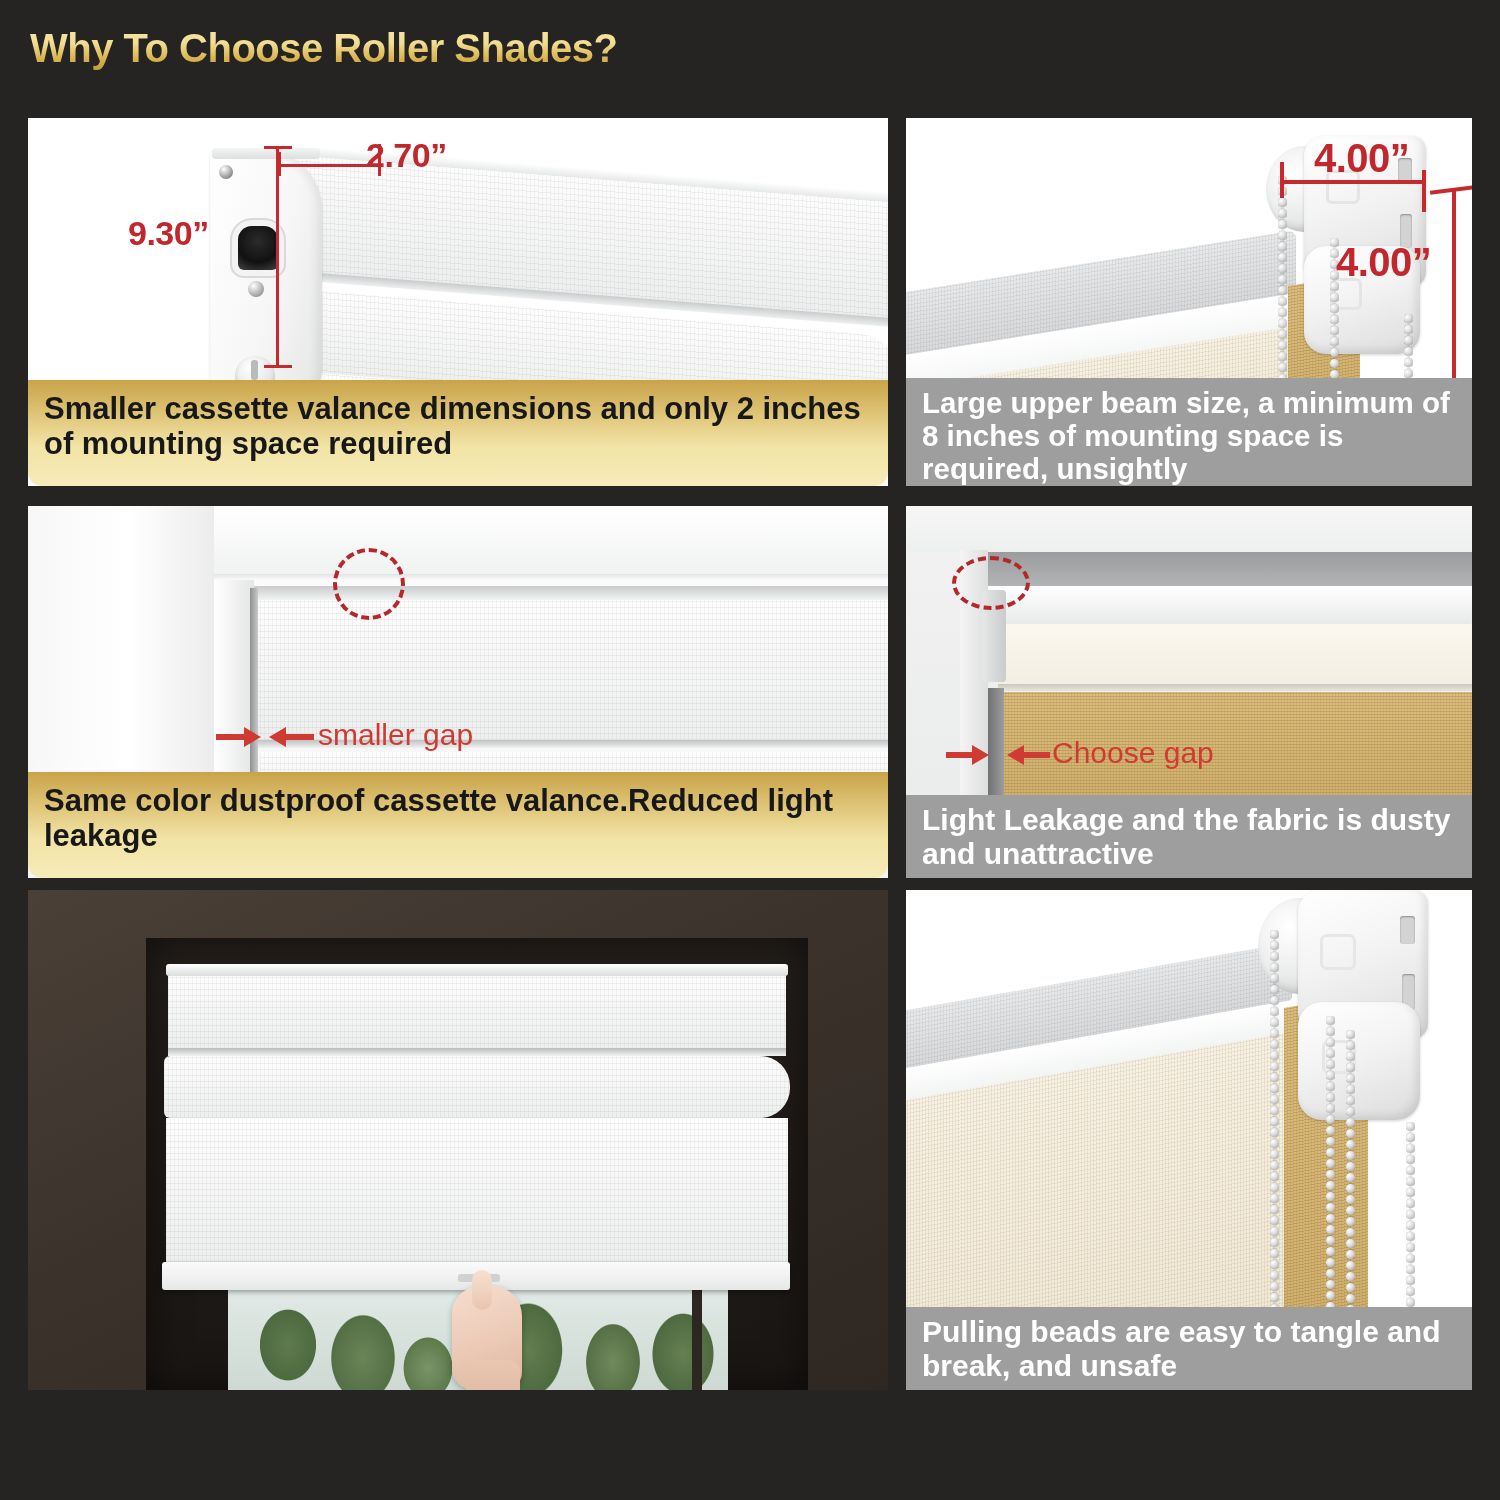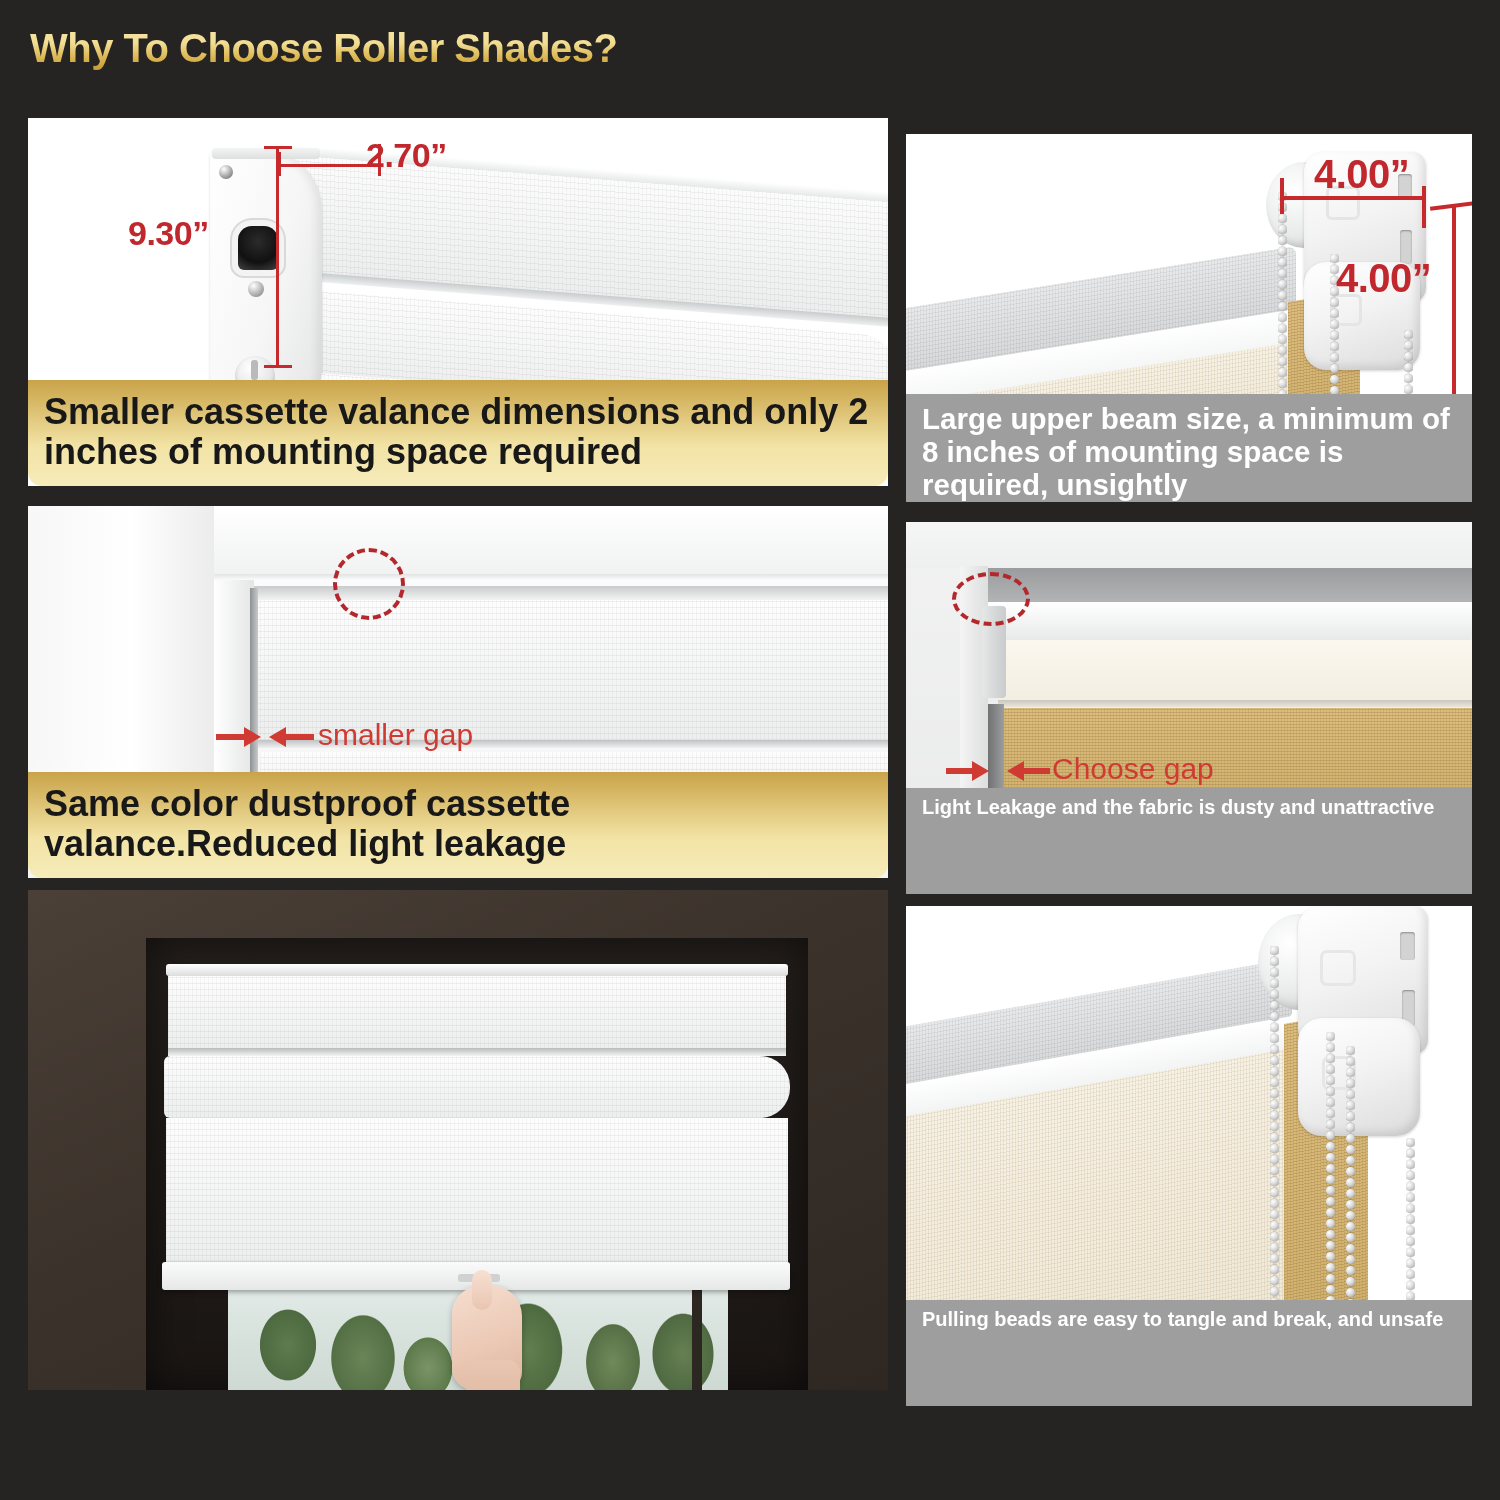--- a/index.html
+++ b/index.html
@@ -17,45 +17,45 @@
     font-size: 40px; font-weight: 700; letter-spacing: -0.5px;
     background-image: linear-gradient(180deg,#f6e6a8 0%, #f2dd92 38%, #d9b44f 72%, #c29a33 100%);
     -webkit-background-clip: text; background-clip: text;
     color: transparent; -webkit-text-fill-color: transparent;
     white-space: nowrap;
   }
 
   
   .panel { position: absolute; overflow: hidden; background: #ffffff; }
   .panel.left  { left: 28px; }
-  .panel.right { left: 906px; margin-top: 16px; }
+  .panel.right { left: 906px; }
   .row1 { top: 118px; height: 368px; }
   .row2 { top: 506px; height: 372px; }
   .row3 { top: 890px; height: 500px; }
   .panel.left  { width: 860px; }
   .panel.right { width: 566px; }
 
   .stage { position: absolute; inset: 0; overflow: hidden; }
 
   
   .caption {
     position: absolute; left: 0; right: 0; bottom: 0;
     padding: 12px 16px 14px 16px;
     font-weight: 700; line-height: 1.12;
   }
   .caption.gold {
     background: linear-gradient(180deg,#c9a349 0%, #dcc071 28%, #f2e3a5 62%, #f6ecba 100%);
     color: #181818;
     border-bottom-left-radius: 14px; border-bottom-right-radius: 14px;
-    font-size: 36px;
+    font-size: 31px;
     height: 106px;
   }
   .caption.grey {
     background: #9e9e9e; color: #ffffff;
-    font-size: 20px; height: 106px;
+    font-size: 30px; height: 83px;
     padding-top: 8px;
   }
   .caption.grey.tall { height: 108px; font-size: 29.5px; }
   .dimline { position: absolute; background: #c62a2d; }
   .dimtxt {
     position: absolute; color: #c0282d; font-weight: 700;
     white-space: nowrap; font-size: 34px; letter-spacing: -0.5px;
   }
   .gaptxt {
     position: absolute; color: #cf3b33; font-weight: 400;

